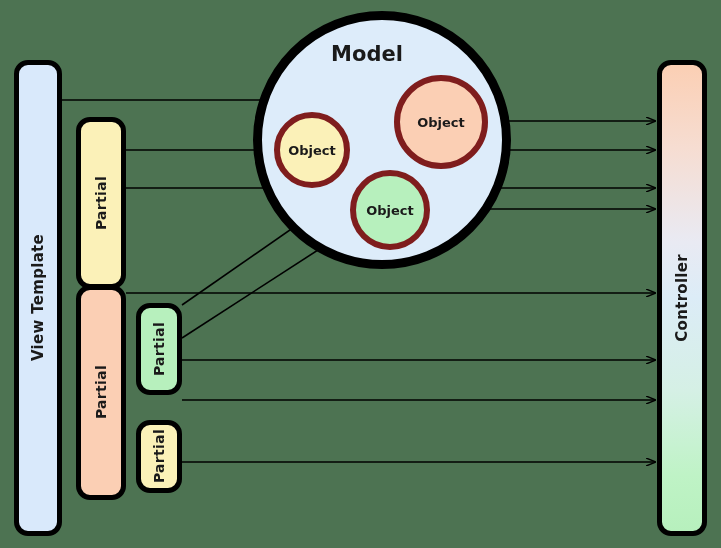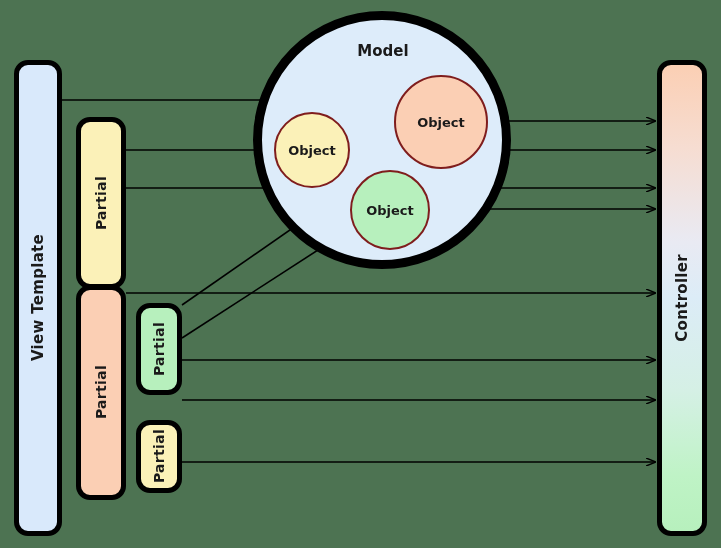--- a/index.html
+++ b/index.html
@@ -83,32 +83,32 @@
     position: absolute;
     left: 253px; top: 11px;
     width: 258px; height: 258px;
     border-radius: 50%;
     background: #ddecfa;
     border: 9px solid #000000;
     box-sizing: border-box;
   }
   #model-title {
     position: absolute;
-    left: 254px; top: 42px;
+    left: 238px; top: 42px;
     width: 258px;
     text-align: center;
-    font-size: 15px;
+    font-size: 21px;
     font-weight: bold;
     color: #1a1a1a;
   }
 
   .obj {
     position: absolute;
     border-radius: 50%;
-    border: 2px solid #7f1d1d;
+    border: 6px solid #7f1d1d;
     box-sizing: border-box;
     display: flex;
     align-items: center;
     justify-content: center;
     font-size: 13px;
     font-weight: bold;
     color: #1a1a1a;
   }
   #object-yellow {
     left: 274px; top: 112px; width: 76px; height: 76px;

